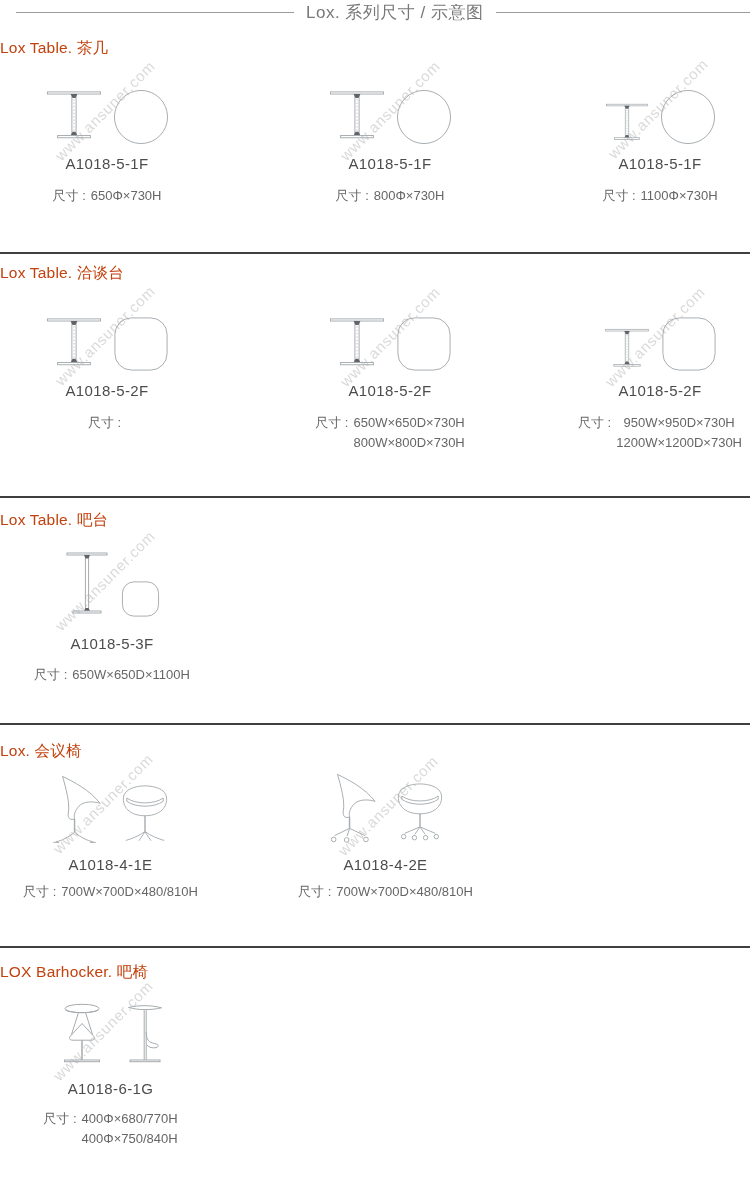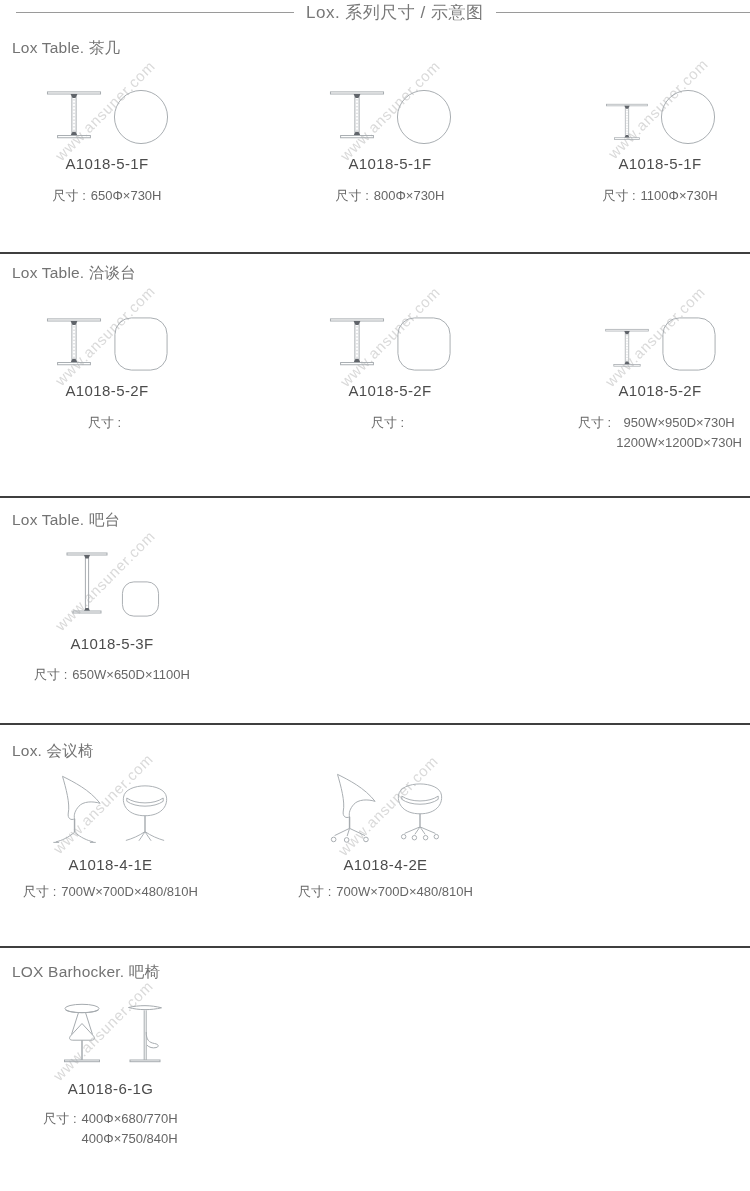--- a/index.html
+++ b/index.html
@@ -5,21 +5,21 @@
   html,body{margin:0;padding:0;background:#fff;}
   .page{position:relative;width:750px;height:1191px;background:#fff;overflow:hidden;
         font-family:"Liberation Sans","DejaVu Sans",sans-serif;color:#595959;}
   
   .title-row{position:absolute;left:0;top:2px;width:750px;height:20px;display:flex;align-items:center;padding-left:16px;}
   .title-rule{height:0;border-top:1px solid #9a9a9a;}
   .rule-left{width:278px;}
   .rule-right{flex:1;}
   .page-title{padding:0 12px;font-size:17px;color:#787878;white-space:nowrap;letter-spacing:.5px;}
   
-  .sec-header{position:absolute;left:12px;font-size:15.5px;color:#737373;letter-spacing:.2px;}
+  .sec-header{position:absolute;left:0;font-size:15.5px;color:#c2410c;letter-spacing:.2px;}
   .divider{position:absolute;left:0;width:750px;height:2px;background:#3f3f3f;}
   
   .item{position:absolute;text-align:center;}
   .art{display:flex;align-items:flex-end;justify-content:center;gap:10px;}
   .art svg{display:block;}
   .model{margin-top:10px;font-size:15px;color:#4c4c4c;letter-spacing:.4px;}
   .dim{display:flex;justify-content:center;font-size:13px;color:#666;margin-top:14px;line-height:1.55;}
   .dim-label{white-space:nowrap;margin-right:5px;}
   .dim-vals{display:flex;flex-direction:column;align-items:center;text-align:left;}
   
@@ -167,20 +167,24 @@
         <path class="jt" d="M28.5 44.4 L31.5 44.4 L33.5 48.2 L26.5 48.2 Z"></path>
         <rect class="ln" x="13" y="48.2" width="34" height="2.3"></rect>
       </svg>
       <svg viewBox="0 0 58 58" width="56" height="56">
         <rect class="ln" x="2" y="2" width="54" height="54" rx="17"></rect>
       </svg>
     </div>
     <div class="model">A1018-5-2F</div>
     <div class="dim">
       <span class="dim-label">尺寸 :</span>
+      <span class="dim-vals">
+        <span>650W×650D×730H</span>
+        <span>800W×800D×730H</span>
+      </span>
     </div>
   </div>
 
   <div class="item" style="left:565px;top:314px;width:190px;">
     <div class="art" style="height:58px;">
       <svg viewBox="0 0 60 58" width="48" height="45">
         <rect class="ln" x="2.5" y="3" width="55" height="2.2"></rect>
         <line class="ln" x1="27.8" y1="5.2" x2="27.8" y2="48"></line>
           <line class="ln" x1="32.2" y1="5.2" x2="32.2" y2="48"></line>
         <line class="ln" x1="30" y1="7" x2="30" y2="46" stroke-dasharray="1.5 2" opacity="0.7"></line>

